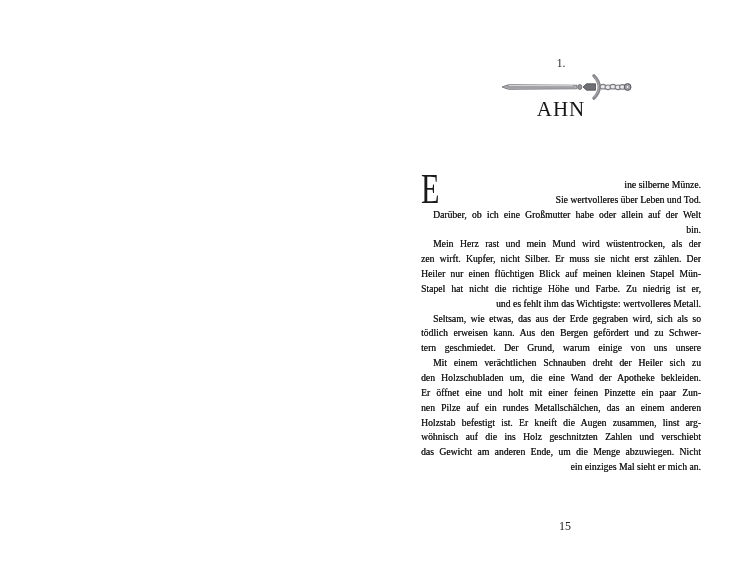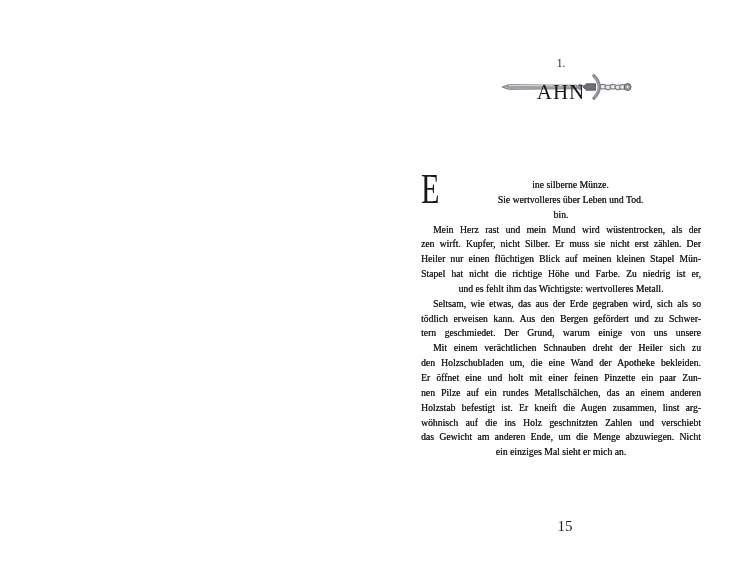--- a/index.html
+++ b/index.html
@@ -32,42 +32,42 @@
   .sword-wrap {
     position: absolute;
     left: 500px;
     top: 74px;
     width: 132px;
     height: 26px;
   }
   .chapter-title {
     position: absolute;
     left: 421px;
-    top: 81px;
+    top: 98px;
     width: 280px;
     text-align: center;
     font-size: 21px;
     line-height: 22px;
     letter-spacing: 1px;
     color: #161616;
   }
   
   .body-text {
     position: absolute;
     left: 421px;
     top: 178px;
     width: 280px;
     font-size: 9.7px;
     text-shadow: 0.15px 0 0 currentColor;
   }
   .line {
     height: 14.857px;
     line-height: 14.857px;
     white-space: nowrap;
-    text-align: center;
+    text-align: right;
   }
   .line.just {
     white-space: normal;
     text-align: justify;
     text-align-last: justify;
     overflow: hidden;
   }
   .line.indent { padding-left: 12px; }
   .line.dropcap-offset { padding-left: 19px; }
   .drop-cap {
@@ -81,21 +81,21 @@
     color: #1a1a1a;
     text-shadow: none;
   }
   
   .page-number {
     position: absolute;
     left: 425px;
     top: 521px;
     width: 280px;
     text-align: center;
-    font-size: 15px;
+    font-size: 12px;
     line-height: 11px;
     color: #222222;
   }
 </style>
 </head>
 <body>
 
 <div id="book-page">
 
   <div class="chapter-number">1.</div>
@@ -125,20 +125,21 @@
     </svg>
   </div>
 
   <div class="chapter-title">AHN</div>
 
   <div class="body-text">
     <span class="drop-cap">E</span>
 
   <div class="line dropcap-offset">ine silberne Münze.</div>
       <div class="line dropcap-offset">Sie wertvolleres über Leben und Tod.</div>
+      <div class="line just indent">Darüber, ob ich eine Großmutter habe oder allein auf der Welt</div>
       <div class="line">bin.</div>
       <div class="line just indent">Mein Herz rast und mein Mund wird wüstentrocken, als der</div>
       <div class="line just">zen wirft. Kupfer, nicht Silber. Er muss sie nicht erst zählen. Der</div>
       <div class="line just">Heiler nur einen flüchtigen Blick auf meinen kleinen Stapel Mün-</div>
       <div class="line just">Stapel hat nicht die richtige Höhe und Farbe. Zu niedrig ist er,</div>
       <div class="line">und es fehlt ihm das Wichtigste: wertvolleres Metall.</div>
       <div class="line just indent">Seltsam, wie etwas, das aus der Erde gegraben wird, sich als so</div>
       <div class="line just">tödlich erweisen kann. Aus den Bergen gefördert und zu Schwer-</div>
       <div class="line just">tern geschmiedet. Der Grund, warum einige von uns unsere</div>
       <div class="line just indent">Mit einem verächtlichen Schnauben dreht der Heiler sich zu</div>

